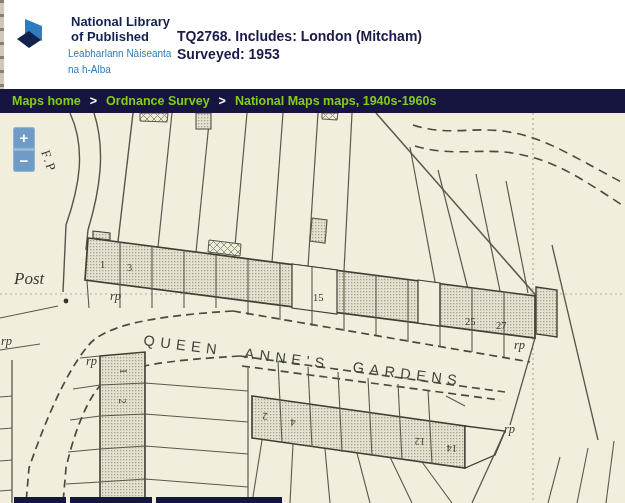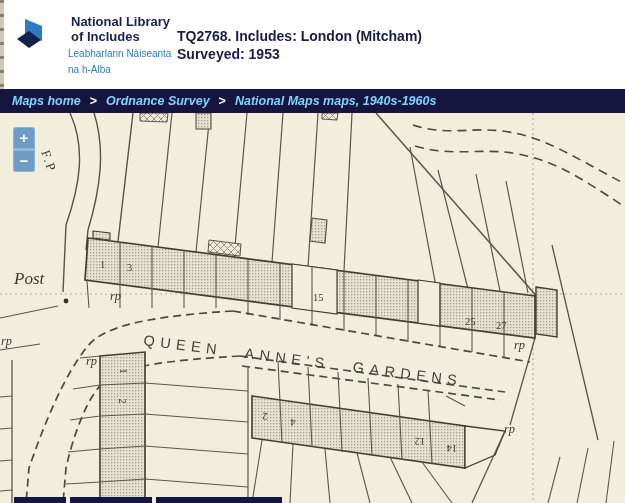--- a/index.html
+++ b/index.html
@@ -14,21 +14,21 @@
   .logo{position:absolute;left:16px;top:14px;display:flex;align-items:flex-start;cursor:pointer;}
   .logo-icon{width:30px;height:40px;margin-right:6px;margin-top:4px;}
   .logo-text .l1{font-size:13px;font-weight:bold;color:#14224e;line-height:15px;padding-left:19px;}
   .logo-text .l2{font-size:10px;color:#2e7bbf;line-height:12px;margin-top:4px;padding-left:16px;}
   .map-meta{position:absolute;left:177px;top:9px;color:#1b1b4a;font-weight:bold;
     font-size:14px;line-height:18px;margin-top:18px;}
   
   .breadcrumb{position:absolute;left:0;top:89px;width:625px;height:24px;background:#15153f;
     color:#ffffff;font-size:12.5px;font-weight:bold;display:flex;align-items:center;
     padding-left:12px;box-sizing:border-box;}
-  .breadcrumb a{color:#7dd3fc;text-decoration:none;cursor:pointer;font-style:italic;}
+  .breadcrumb a{color:#84cc16;text-decoration:none;cursor:pointer;}
   .breadcrumb .sep{margin:0 9px;font-weight:bold;}
   
   .map-area{position:absolute;left:0;top:113px;width:625px;height:390px;background:#f2eede;cursor:grab;}
   .zoom-ctl{position:absolute;left:13px;top:14px;width:22px;z-index:5;}
   .zoom-btn{width:22px;height:22px;background:#6f9cc7;color:#ffffff;font-weight:bold;
     font-size:15px;line-height:21px;text-align:center;cursor:pointer;user-select:none;
     box-shadow:0 0 0 1px rgba(255,255,255,.25) inset;}
   .zoom-btn.in{border-radius:3px 3px 0 0;border-bottom:1px solid #9dbcd9;}
   .zoom-btn.out{border-radius:0 0 3px 3px;}
   
@@ -40,21 +40,21 @@
 
 <div class="header">
   <div class="edge-sliver"></div>
   <div class="logo">
     <svg class="logo-icon" viewBox="0 0 30 40">
       <polygon points="9,1 26,8 26,23 9,16" fill="#2e7bbf"></polygon>
       <polygon points="1,21 13,13 25,22 13,30" fill="#14224e"></polygon>
     </svg>
     <div class="logo-text">
       <div class="l1">National Library</div>
-      <div class="l1">of Includes</div>
+      <div class="l1">of Published</div>
       <div class="l2">Leabharlann Nàiseanta</div>
       <div class="l2">na h-Alba</div>
     </div>
   </div>
   <div class="map-meta">
     <div>TQ2768. Includes: London (Mitcham)</div>
     <div>Surveyed: 1953</div>
   </div>
 </div>
 

